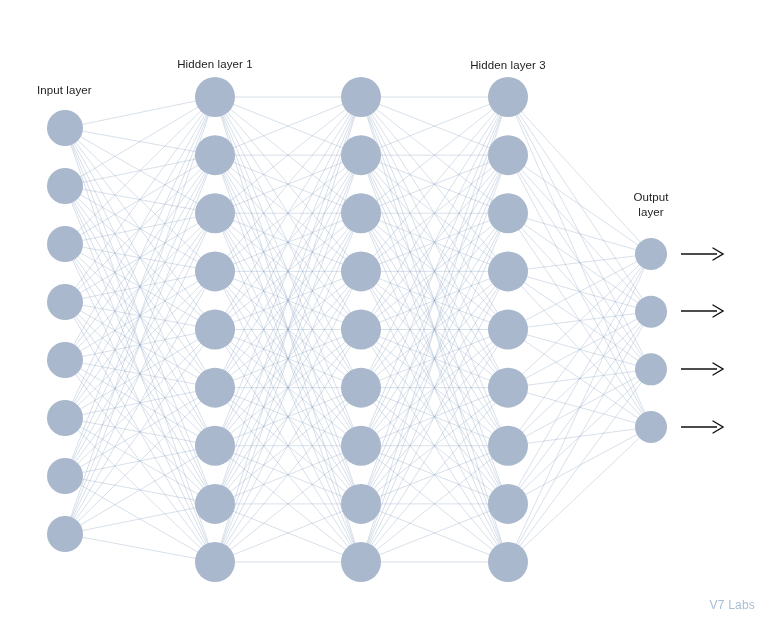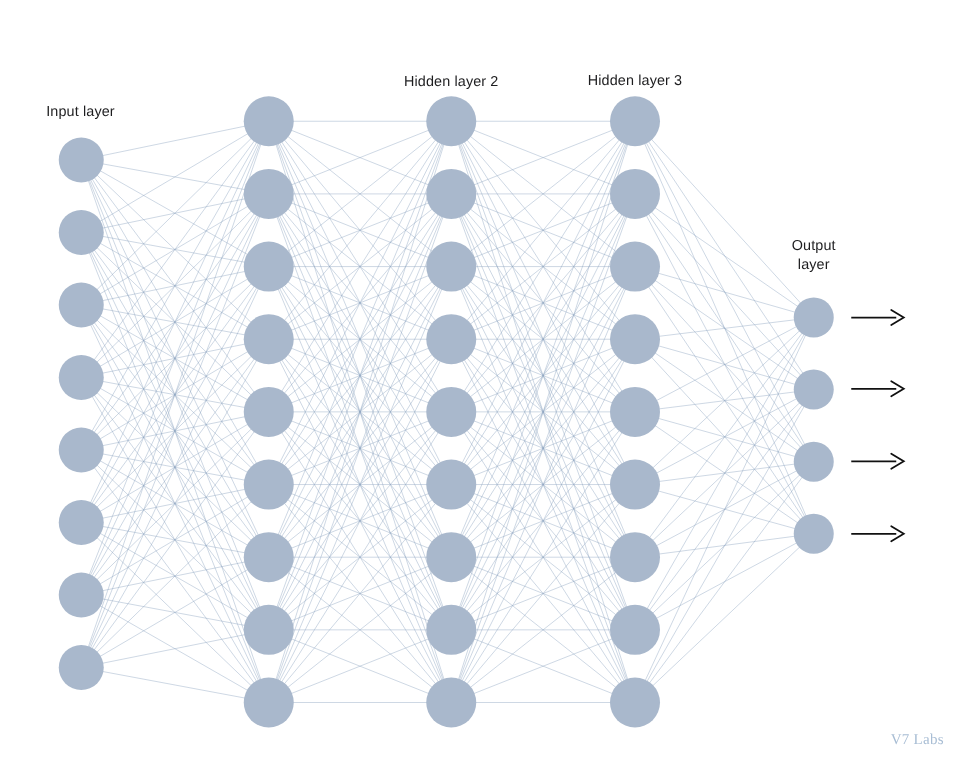--- a/index.html
+++ b/index.html
@@ -31,26 +31,25 @@
     line-height: 15px;
     color: #1d1d1f;
     white-space: pre-line;
     text-align: center;
     letter-spacing: 0.1px;
     user-select: none;
   }
   .watermark {
     position: absolute;
     right: 16px;
-    bottom: 25px;
+    bottom: 12px;
     font-size: 12px;
     color: #a8bdd4;
     letter-spacing: 0.2px;
     user-select: none;
-    font-family: Liberation Serif, serif;
   }
 </style>
 </head>
 <body>
 
 <div id="canvas">
 
   <svg id="net-svg" viewBox="0 0 771 624">
     <g id="edges-group">
         <line x1="65" y1="128" x2="215" y2="97" stroke="#8ba3c0" stroke-width="0.55" stroke-opacity="0.62"></line>
@@ -379,20 +378,20 @@
           <polyline points="713,363 723,369 713,375" fill="none" stroke="#111111" stroke-width="1.4" stroke-linecap="round" stroke-linejoin="miter"></polyline>
         </g>
         <g>
           <line x1="681" y1="427" x2="717" y2="427" stroke="#111111" stroke-width="1.4"></line>
           <polyline points="713,421 723,427 713,433" fill="none" stroke="#111111" stroke-width="1.4" stroke-linecap="round" stroke-linejoin="miter"></polyline>
         </g>
       </g>
   </svg>
 
   <div class="layer-label" style="color: rgb(29, 29, 31); top: 83px; left: 37px; text-align: center;">Input layer</div>
-  <div class="layer-label" style="color: rgb(29, 29, 31); top: 59px; left: 0px; width: 722px; text-align: center;">Hidden layer 2</div>
+  <div class="layer-label" style="color: rgb(29, 29, 31); top: 57px; left: 0px; width: 430px; text-align: center;">Hidden layer 1</div>
   <div class="layer-label" style="color: rgb(29, 29, 31); top: 58px; left: 0px; width: 1016px; text-align: center;">Hidden layer 3</div>
   <div class="layer-label" style="color: rgb(29, 29, 31); top: 190px; left: 0px; width: 1302px; text-align: center;">Output
 layer</div>
 
   <div class="watermark" style="color: rgb(168, 189, 212);">V7 Labs</div>
 
 </div>
 
 </body></html>

